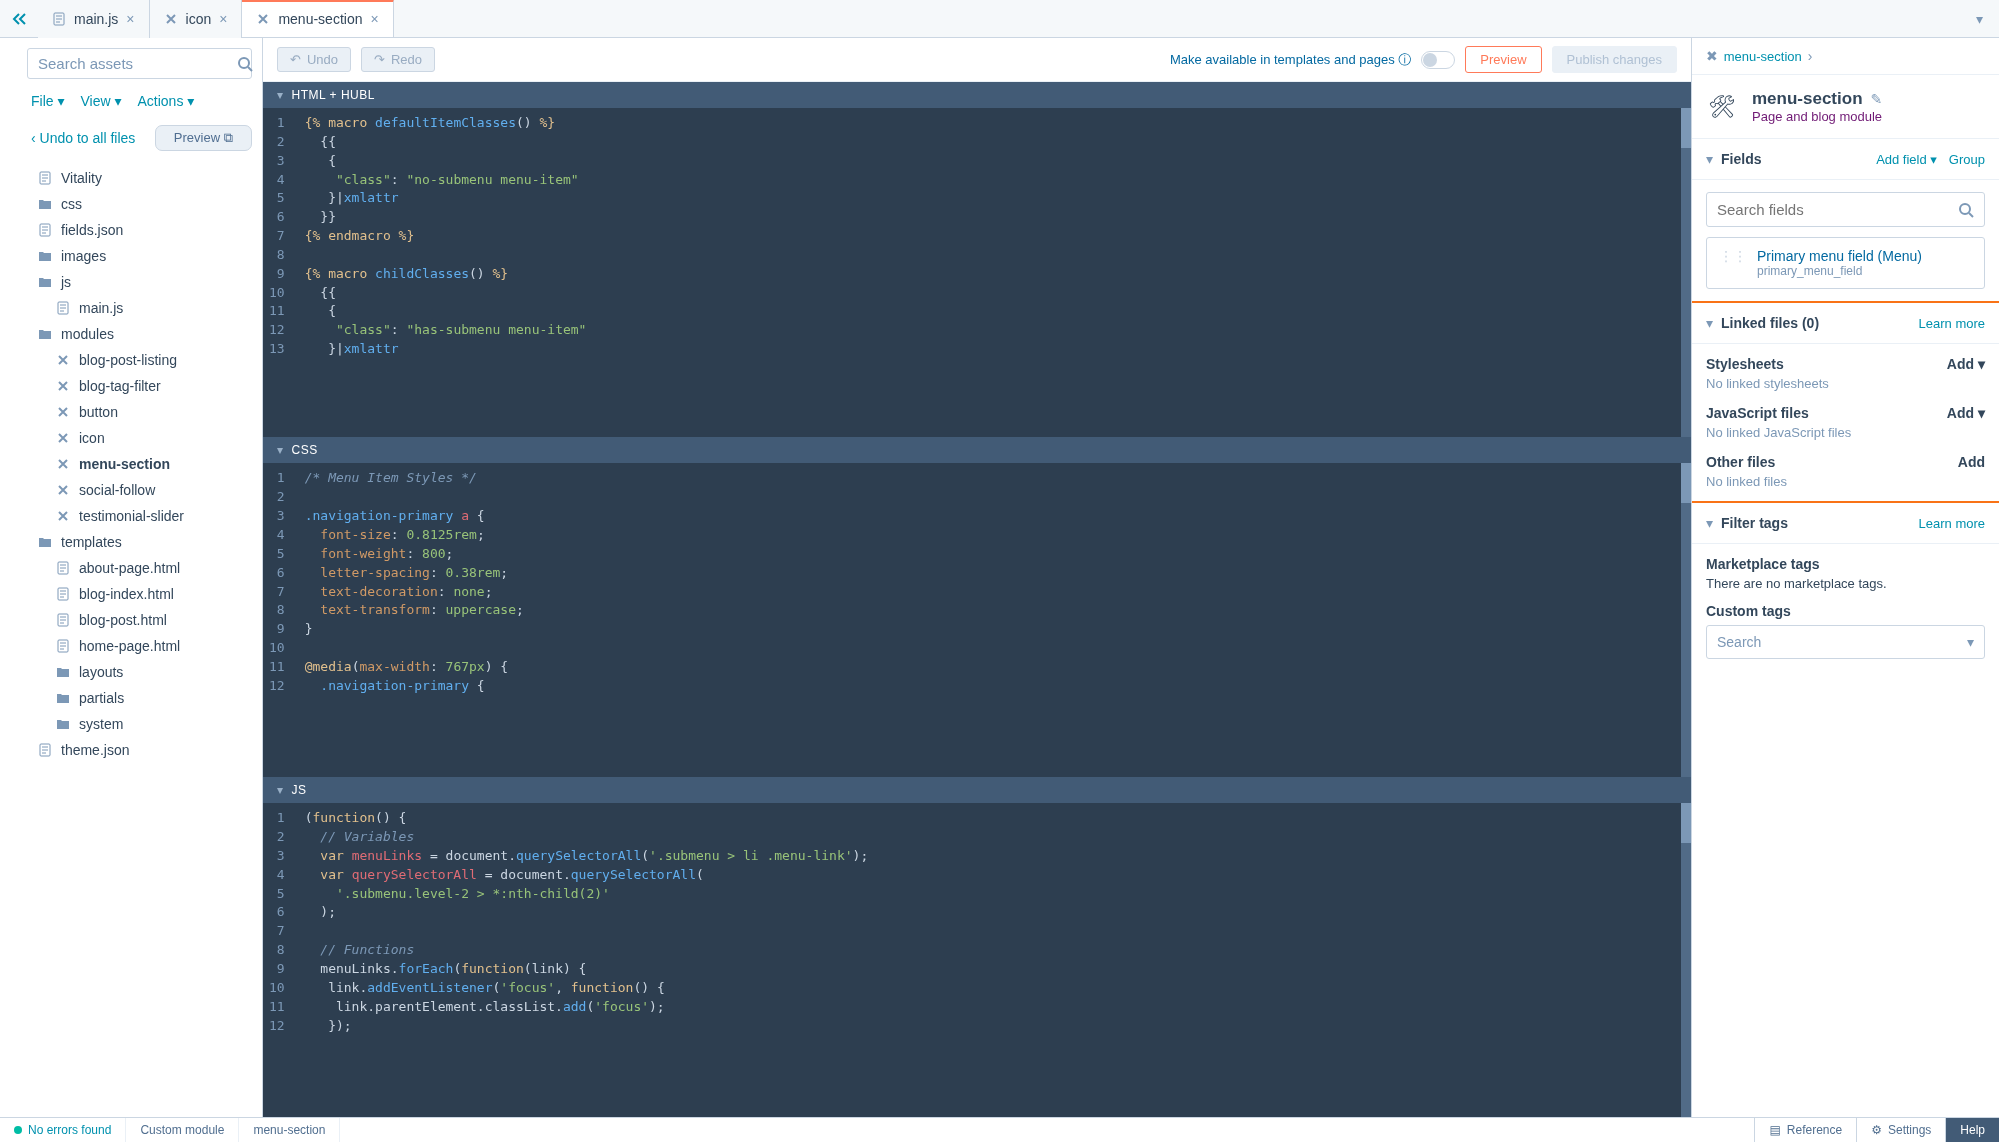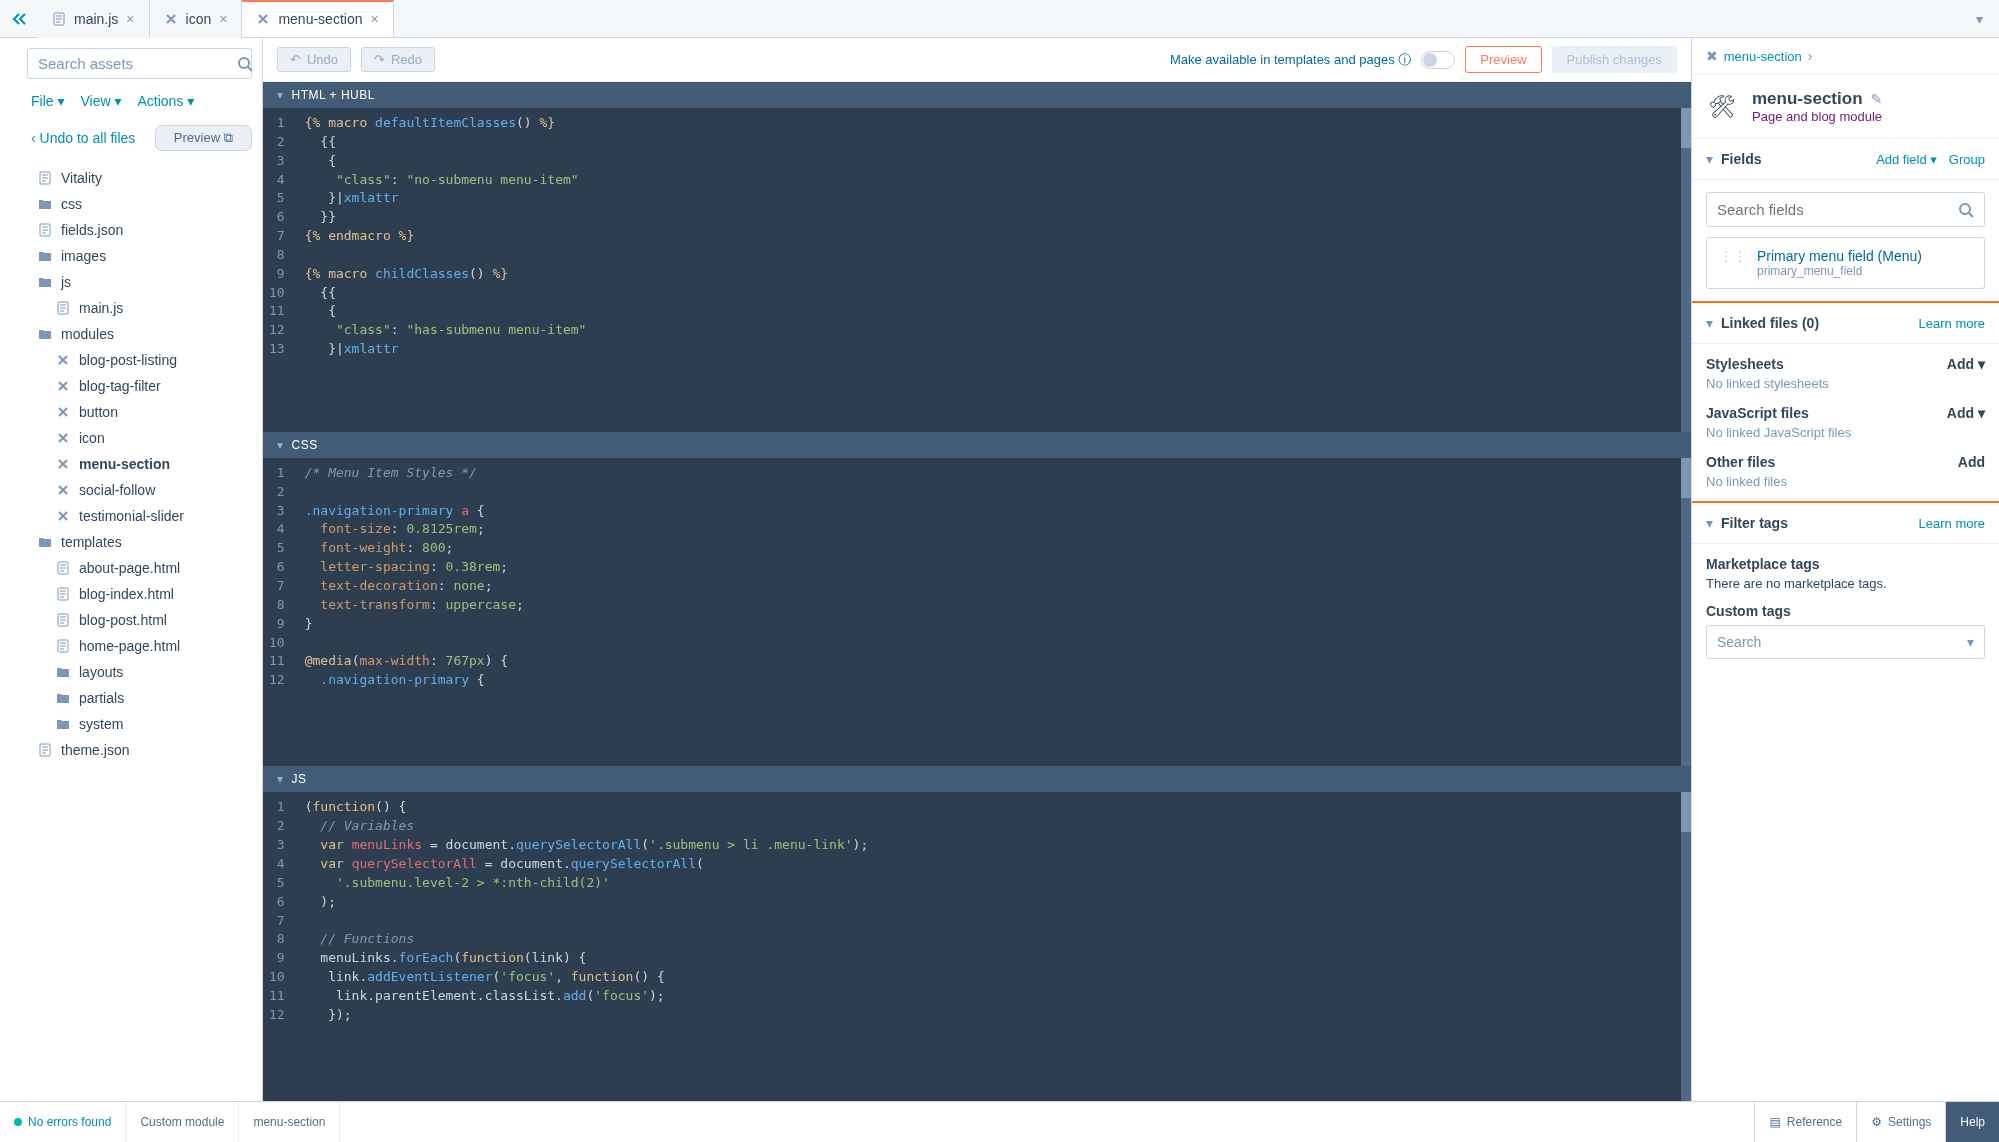--- a/index.html
+++ b/index.html
@@ -81,21 +81,21 @@
 .fields-search input { border: none; outline: none; flex: 1; font-size: 15px; }
 .field-card { border: 1px solid #cbd6e2; border-radius: 3px; padding: 10px 12px; display: flex; gap: 10px; align-items: flex-start; }
 .field-card .drag { color: #cbd6e2; cursor: grab; }
 .field-card .ft { font-size: 14px; color: #0369a1; }
 .field-card .fc { font-size: 12px; color: #7c98b6; font-family: Liberation Sans, sans-serif; }
 .sub-title { font-weight: 600; color: #33475b; margin-bottom: 4px; display: flex; justify-content: space-between; align-items: center; }
 .sub-text { color: #7c98b6; font-size: 13px; }
 .custom-search { border: 1px solid #cbd6e2; border-radius: 3px; padding: 8px 10px; display: flex; align-items: center; justify-content: space-between; margin-top: 6px; }
 
 
-.footer { display: flex; border-top: 1px solid #cbd6e2; background: #fff; height: 41px; font-size: 12px; }
+.footer { display: flex; border-top: 1px solid #cbd6e2; background: #fff; height: 25px; font-size: 12px; }
 .footer .fseg { padding: 0 14px; display: flex; align-items: center; gap: 6px; height: 100%; border-right: 1px solid #eaf0f6; color: #516f90; }
 .footer .dot { width: 8px; height: 8px; border-radius: 50%; background: #00bda5; }
 .footer .fspacer { flex: 1; }
 .footer .fbtn { padding: 0 14px; height: 100%; display: flex; align-items: center; gap: 6px; border-left: 1px solid #cbd6e2; cursor: pointer; color: #516f90; }
 .footer .help { background: #425b76; color: #fff; }
 
 svg { display: block; }
 </style>
 </head>
 <body>

